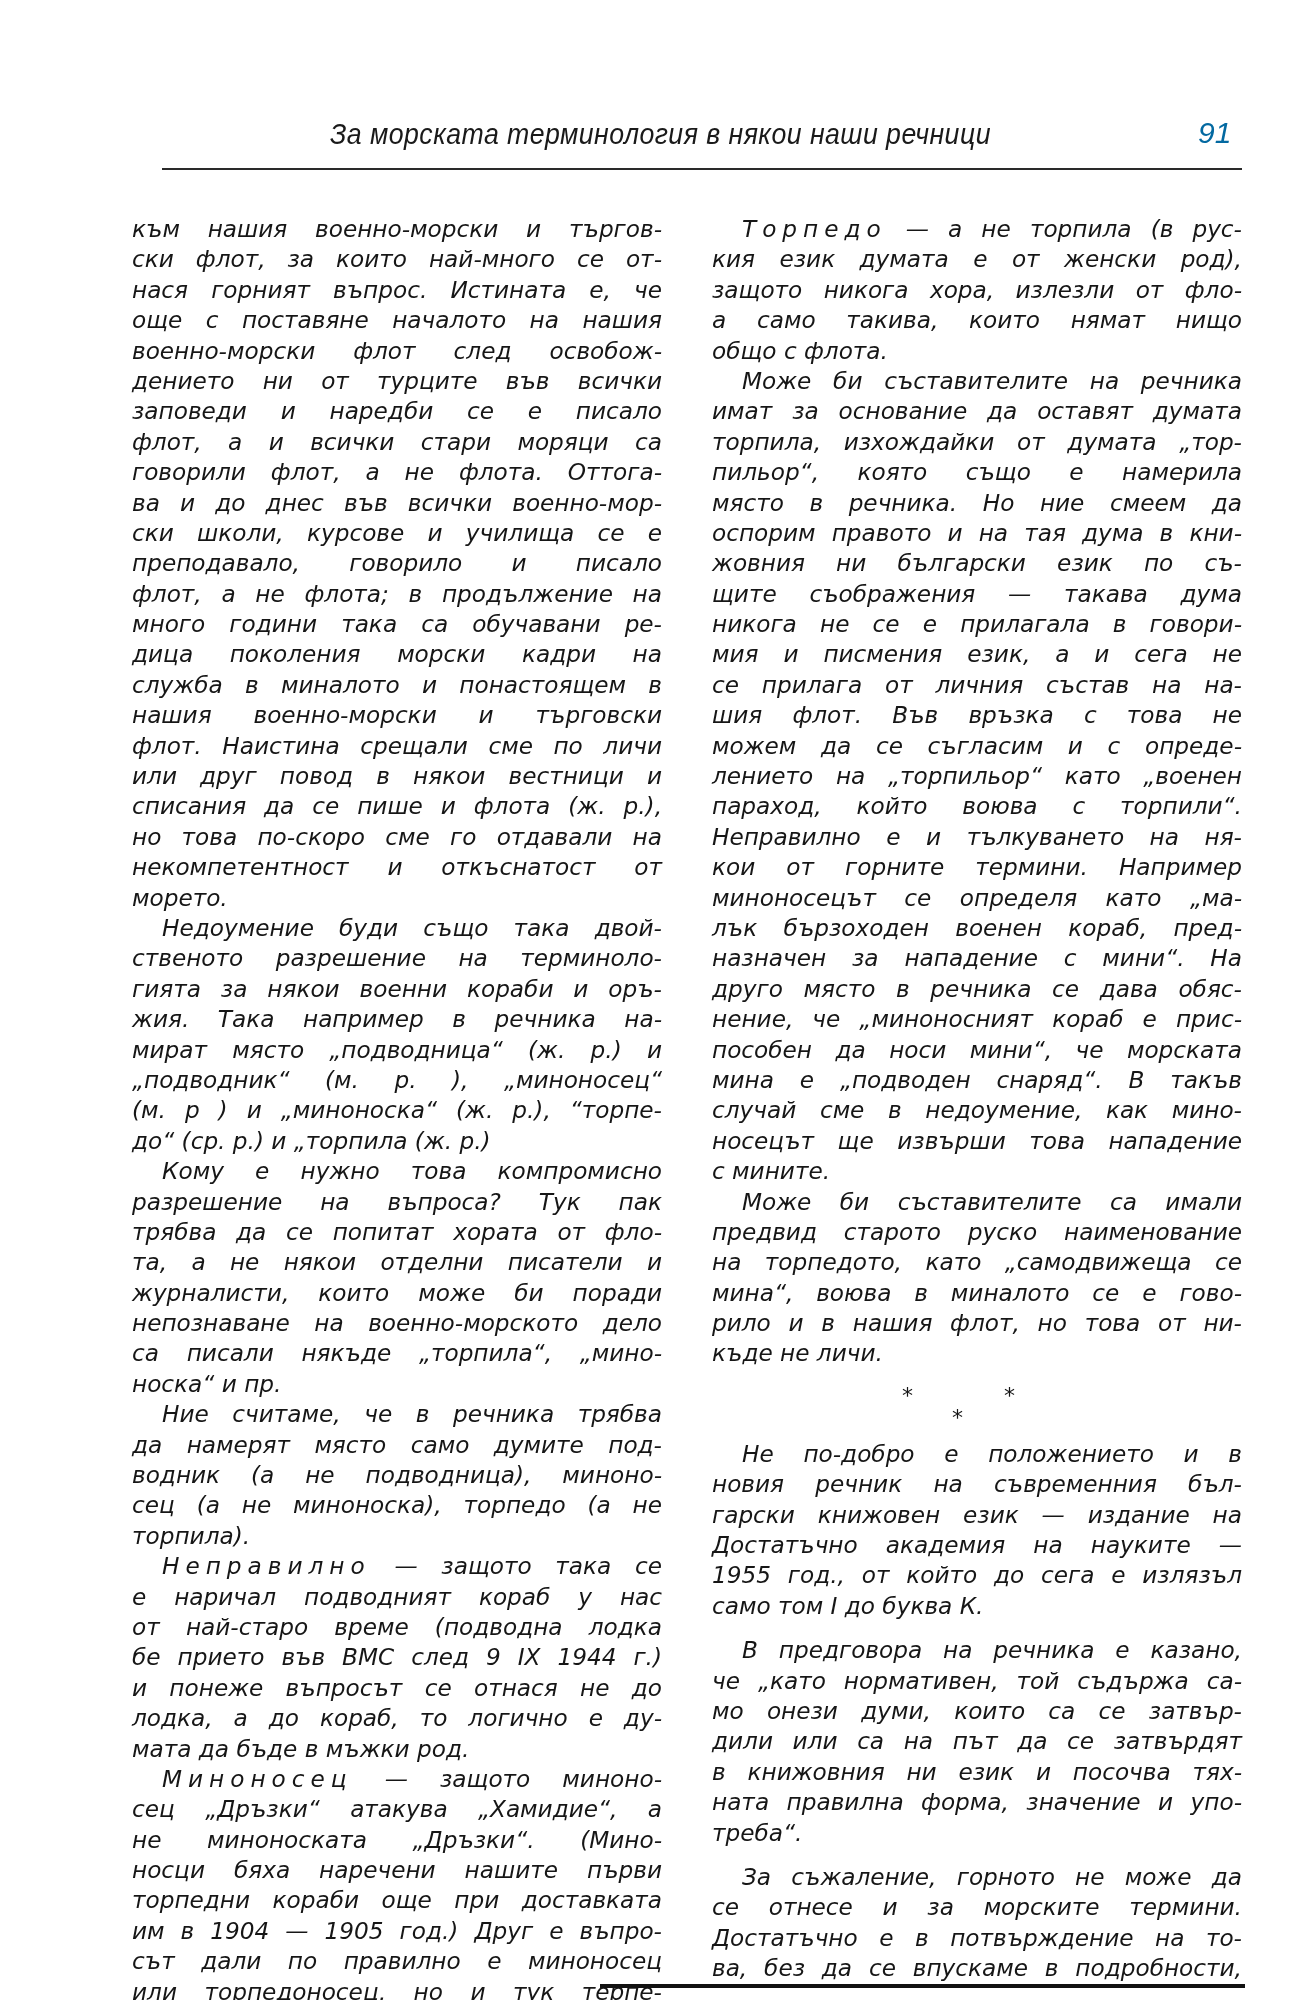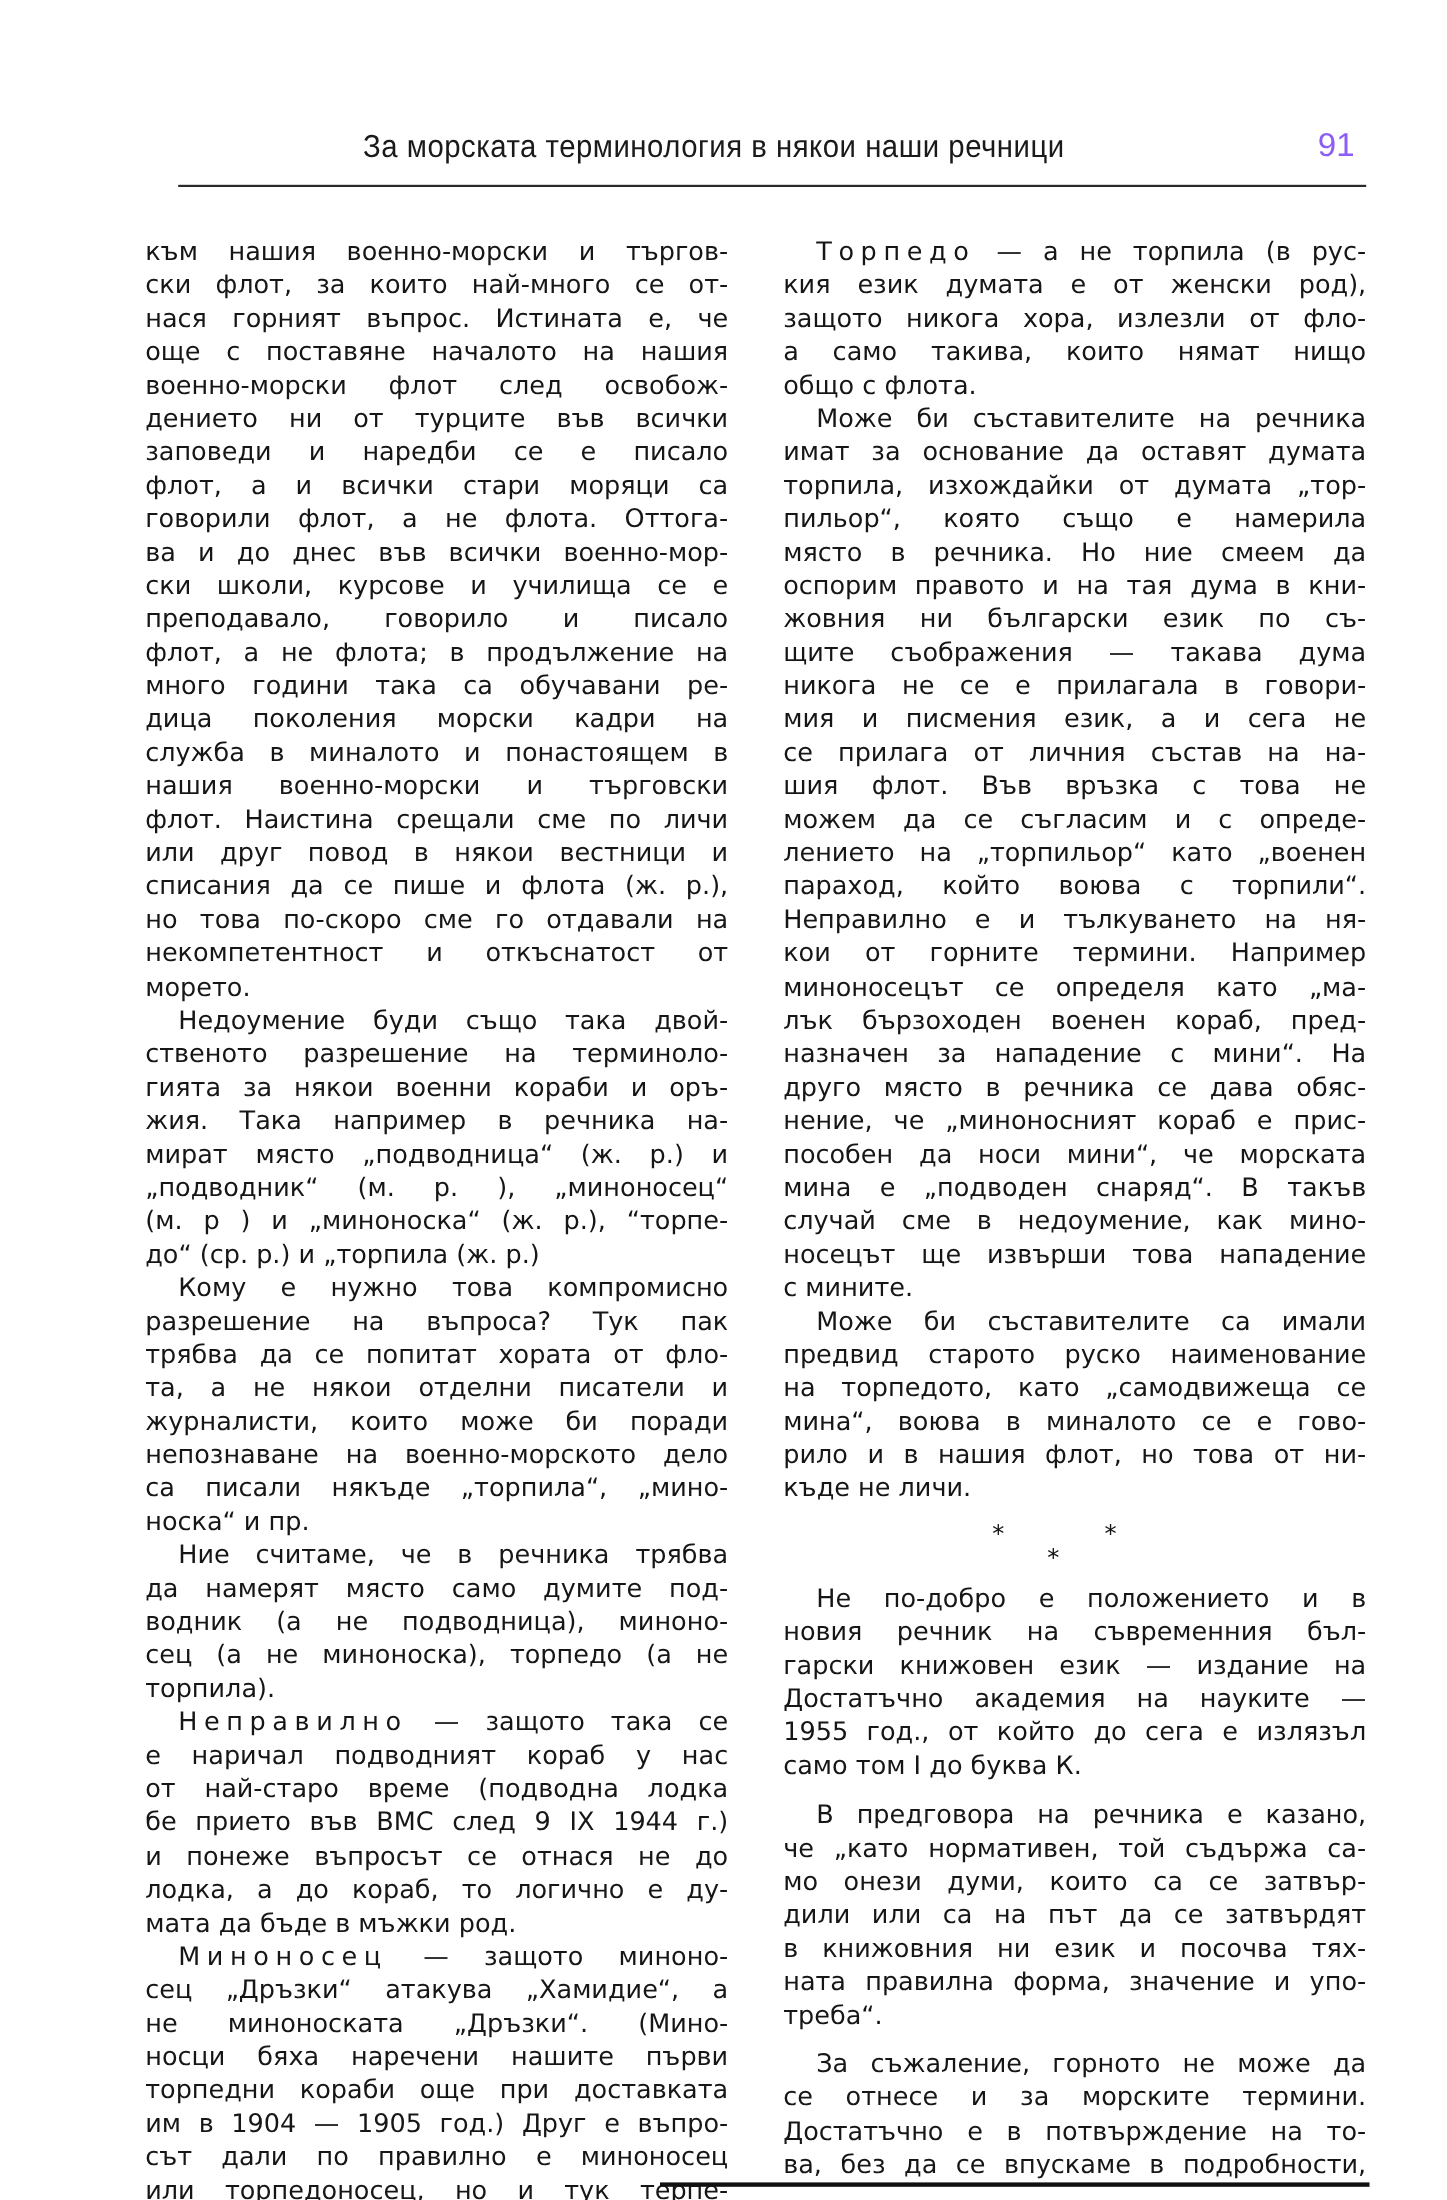--- a/index.html
+++ b/index.html
@@ -1,27 +1,27 @@
 <!DOCTYPE html>
 <html><head>
 <meta charset="utf-8">
 <style>
   html, body { margin: 0; padding: 0; background: #ffffff; }
   body { width: 1315px; height: 2000px; position: relative; overflow: hidden; color: #161616; }
-  .page { position: absolute; left: 0; top: 0; width: 1315px; height: 2000px; }
+  .page { position: absolute; left: 0; top: 0; width: 1315px; height: 2000px; font-style: italic; }
   .running-head {
     position: absolute; left: 330px; top: 118px; width: 740px;
     font-family: "Liberation Sans Narrow", "Liberation Sans", sans-serif;
     font-size: 29px; letter-spacing: 0.5px; color: #1a1a1a;
     transform: scaleX(0.92); transform-origin: left top;
     white-space: nowrap;
   }
   .page-num {
     position: absolute; left: 1198px; top: 116px;
-    font-family: "Liberation Sans", sans-serif; font-size: 30px; color: #8b5cf6;
+    font-family: "Liberation Sans", sans-serif; font-size: 30px; color: #0369a1;
   }
   .head-rule {
     position: absolute; left: 162px; top: 168px; width: 1080px; height: 2px;
     background: #2a2a2a;
   }
   .col {
     position: absolute; top: 214px; width: 530px;
     font-family: "DejaVu Sans", sans-serif;
     font-size: 23.2px; line-height: 30.4px; color: #161616;
     text-align: justify;

